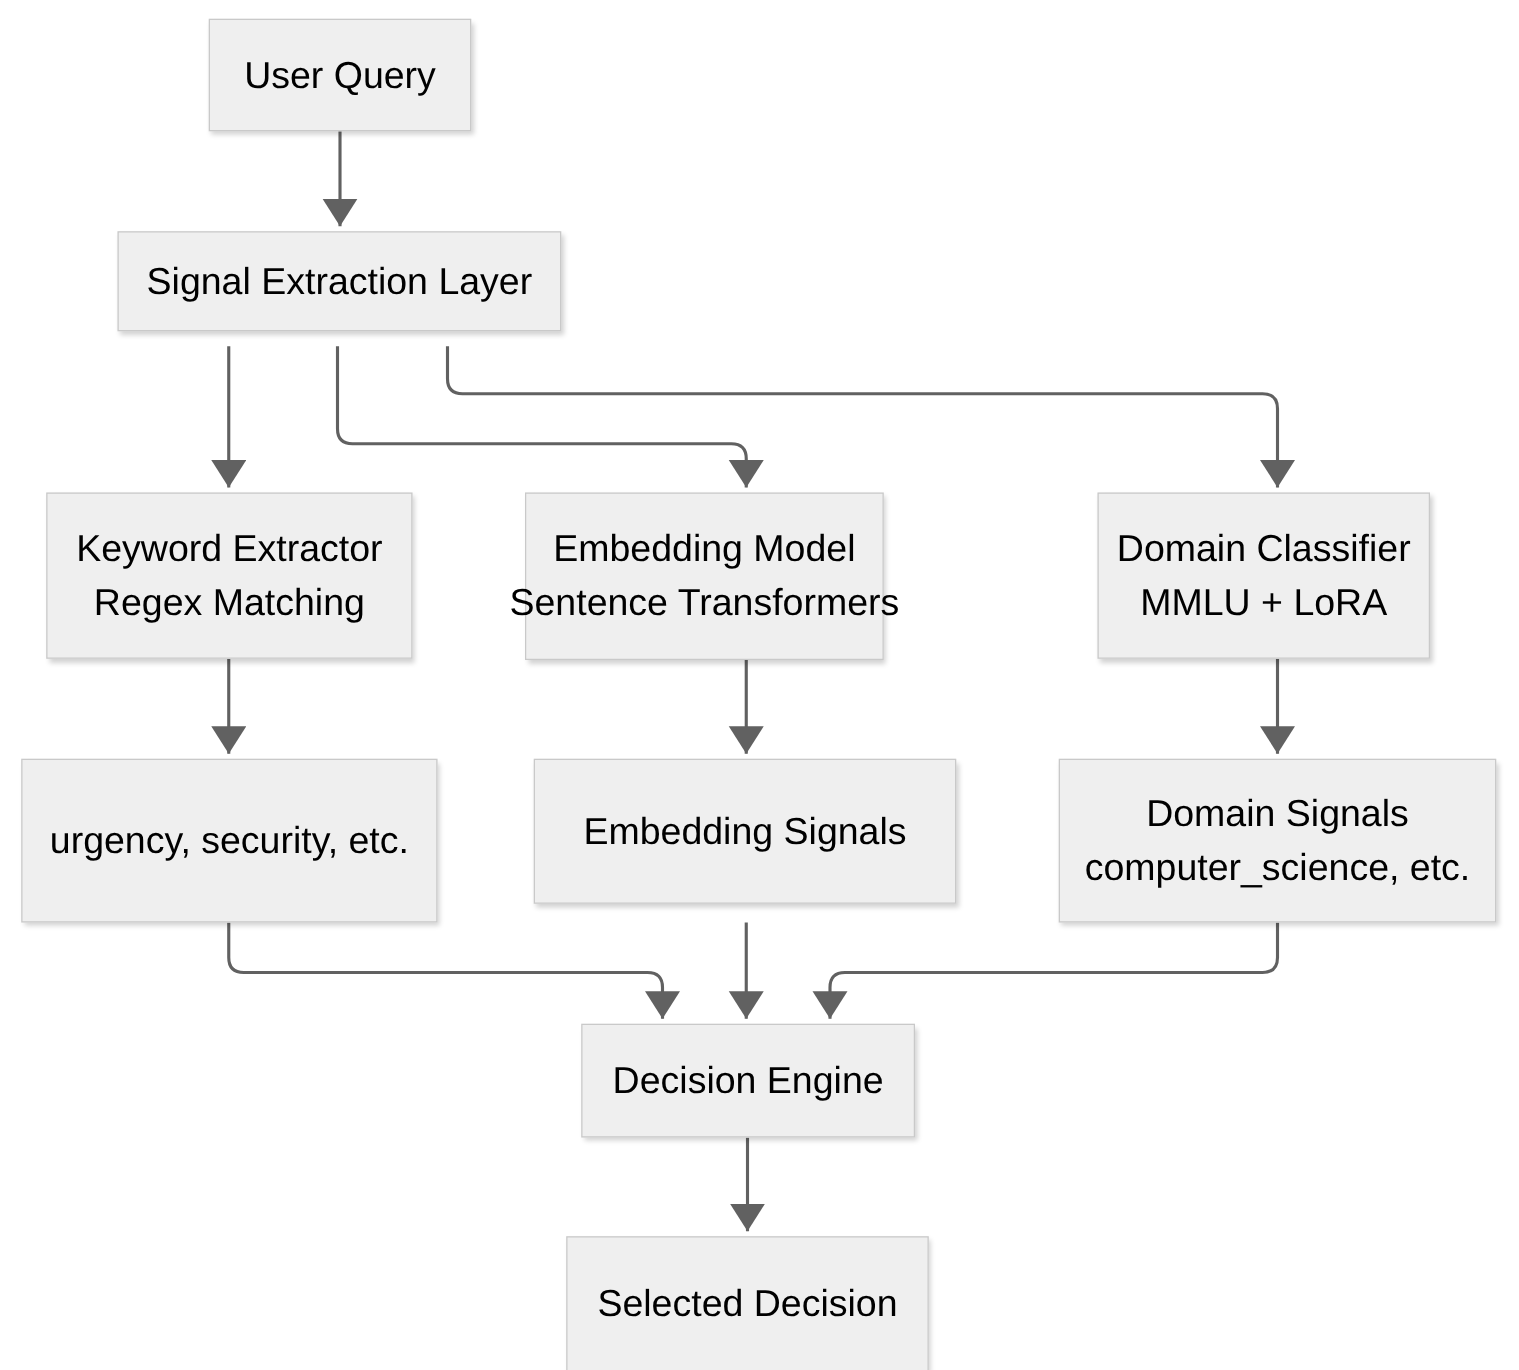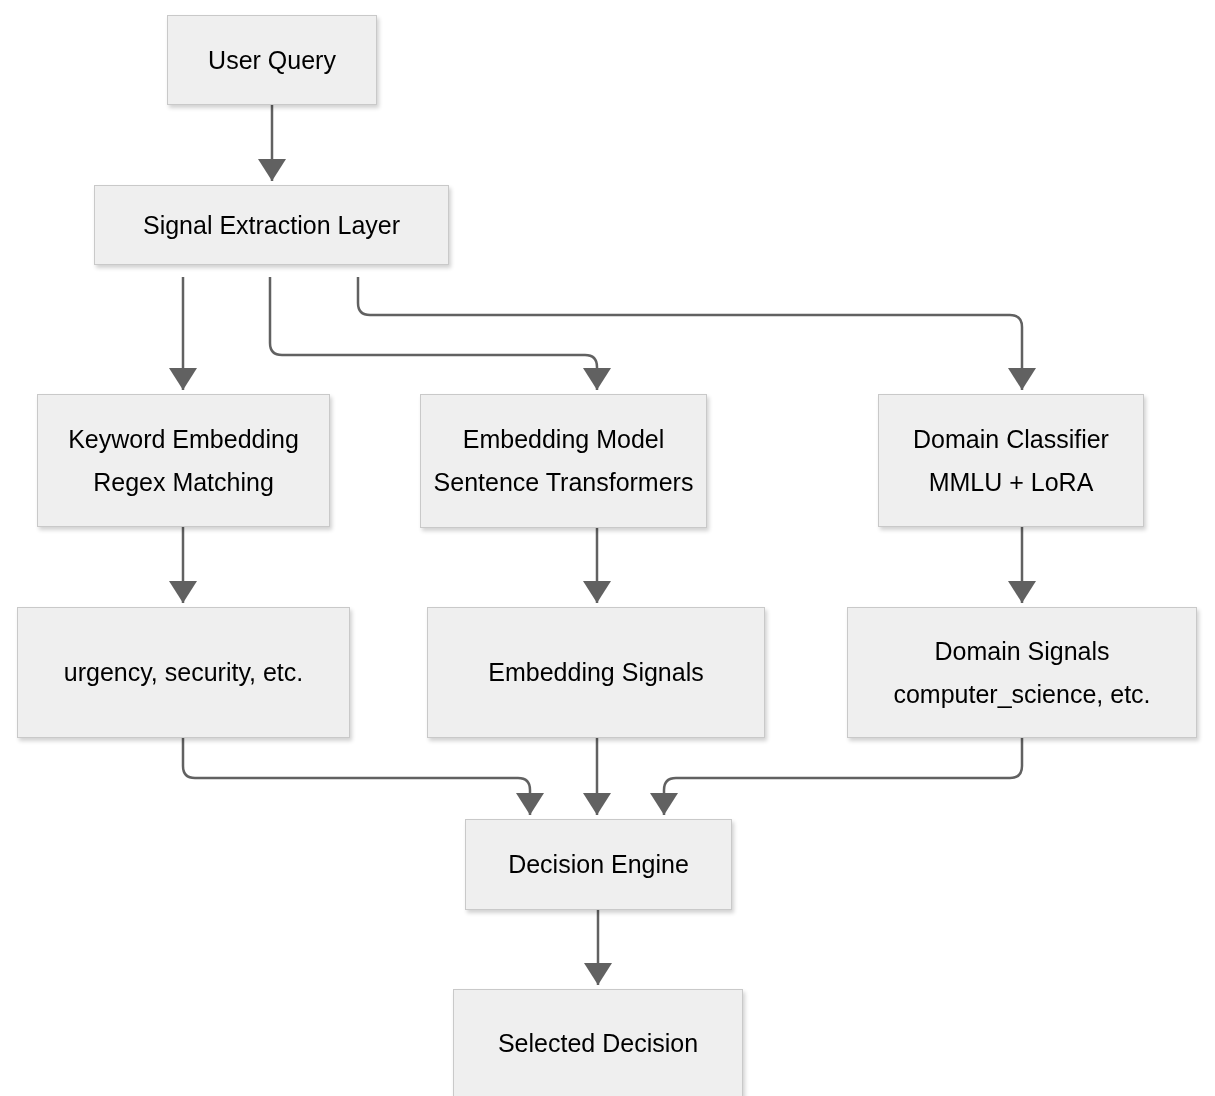--- a/index.html
+++ b/index.html
@@ -31,32 +31,32 @@
     box-sizing:border-box;
     background:var(--node-fill);
     border:1px solid var(--node-border);
     box-shadow:2px 3px 4px rgba(0,0,0,0.18);
     display:flex;
     flex-direction:column;
     align-items:center;
     justify-content:center;
     text-align:center;
     color:var(--text);
-    font-size:25px;
+    font-size:30px;
     line-height:43px;
     white-space:nowrap;
   }
   
   .n-user-query        {left:167px; top:15px;  width:210px; height:90px;}
   .n-signal-extraction {left:94px;  top:185px; width:355px; height:80px;}
   .n-keyword-extractor {left:37px;  top:394px; width:293px; height:133px;}
   .n-embedding-model   {left:420px; top:394px; width:287px; height:134px;}
   .n-domain-classifier {left:878px; top:394px; width:266px; height:133px;}
   .n-keyword-signals   {left:17px;  top:607px; width:333px; height:131px;}
-  .n-embedding-signals {left:427px; top:607px; width:338px; height:131px;}
+  .n-embedding-signals {left:427px; top:607px; width:338px; height:116px;}
   .n-domain-signals    {left:847px; top:607px; width:350px; height:131px;}
   .n-decision-engine   {left:465px; top:819px; width:267px; height:91px;}
   .n-selected-decision {left:453px; top:989px; width:290px; height:108px;}
 </style>
 </head>
 <body>
 
 <div class="canvas">
 
   <svg class="edges-layer" width="1215" height="1096" viewBox="0 0 1215 1096" xmlns="http://www.w3.org/2000/svg">
@@ -80,21 +80,21 @@
 
   <div class="node n-user-query">
     <span>User Query</span>
   </div>
 
   <div class="node n-signal-extraction">
     <span>Signal Extraction Layer</span>
   </div>
 
   <div class="node n-keyword-extractor">
-    <span>Keyword Embedding</span>
+    <span>Keyword Extractor</span>
     <span>Regex Matching</span>
   </div>
 
   <div class="node n-embedding-model">
     <span>Embedding Model</span>
     <span>Sentence Transformers</span>
   </div>
 
   <div class="node n-domain-classifier">
     <span>Domain Classifier</span>

